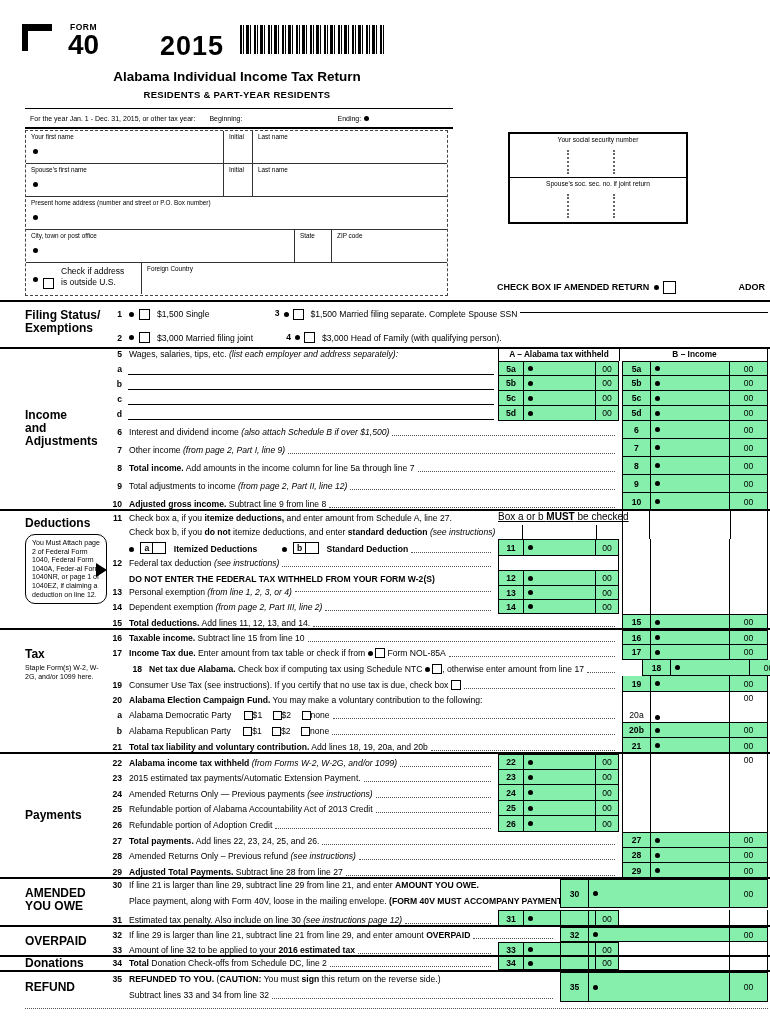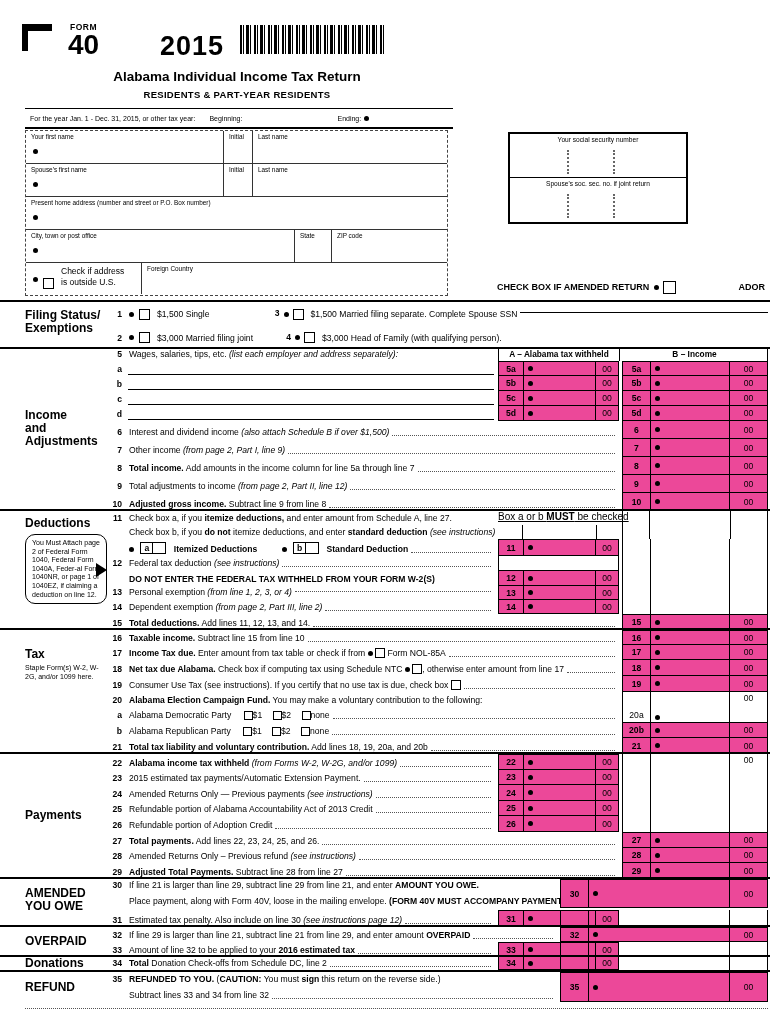--- a/index.html
+++ b/index.html
@@ -41,21 +41,21 @@
   .row{position:relative;display:flex;align-items:flex-end;font-size:8.6px;line-height:10px;white-space:nowrap;}
   .ln{flex:none;width:26px;margin-left:96px;text-align:right;font-weight:bold;padding-bottom:2px;}
   .desc{margin-left:7px;padding-bottom:2px;min-width:0;}
   .b{font-weight:bold;} .i{font-style:italic;}
   .lead{flex:1;border-bottom:1.4px dotted #555;margin:0 3px 3px 3px;min-width:4px;}
   .sp{flex:1;}
   .prA{padding-right:276px;} .prB{padding-right:152px;} .prM{padding-right:214px;}
   .emp{flex:1;border-bottom:1px solid #000;margin:0 0 1px 6px;}
   
   .abox{position:absolute;top:0;bottom:0;display:flex;align-items:stretch;box-sizing:border-box;
-        border:1px solid #000;background:#ec4899;font-size:8.6px;}
+        border:1px solid #000;background:#86efac;font-size:8.6px;}
   .abox.nt{border-top:none;}
   .boxA{left:498px;width:121px;} .boxB{left:622px;width:146px;} .boxM{left:560px;width:208px;}
   .bl{flex:none;width:24px;border-right:1px solid #000;font-weight:bold;display:flex;align-items:center;justify-content:center;}
   .boxB .bl,.boxM .bl{width:27px;}
   .bv{flex:1;display:flex;align-items:center;padding-left:4px;}
   .bc{flex:none;width:22px;border-left:1px solid #000;display:flex;align-items:center;justify-content:center;}
   .boxB .bc,.boxM .bc{width:37px;}
   .ghost{border-top:none;border-bottom:none;background:transparent;}
   .ghost .bl,.ghost .bc{font-weight:normal;}
   .t2{top:-14px;}
@@ -473,21 +473,21 @@
       <span class="desc"><span class="b">Income Tax due.</span><span> Enter amount from tax table or check if from </span><i class="dot"></i> <span class="cb" style="width:10px;height:10px;vertical-align:text-bottom;"></span> <span>Form NOL-85A</span></span>
       <span class="lead"></span>
       <div class="abox boxB nt">
           <span class="bl">17</span>
           <span class="bv">
             <i class="dot"></i>
           </span>
           <span class="bc">00</span>
         </div>
     </div>
-    <div class="row prB" style="height:16px;">
+    <div class="row prB" style="height:16px;margin-left:20px;">
       <span class="ln">18</span>
       <span class="desc"><span class="b">Net tax due Alabama.</span><span> Check box if computing tax using Schedule NTC </span><i class="dot"></i> <span class="cb" style="width:10px;height:10px;vertical-align:text-bottom;"></span><span>, otherwise enter amount from line 17</span></span>
       <span class="lead"></span>
       <div class="abox boxB nt">
           <span class="bl">18</span>
           <span class="bv">
             <i class="dot"></i>
           </span>
           <span class="bc">00</span>
         </div>

